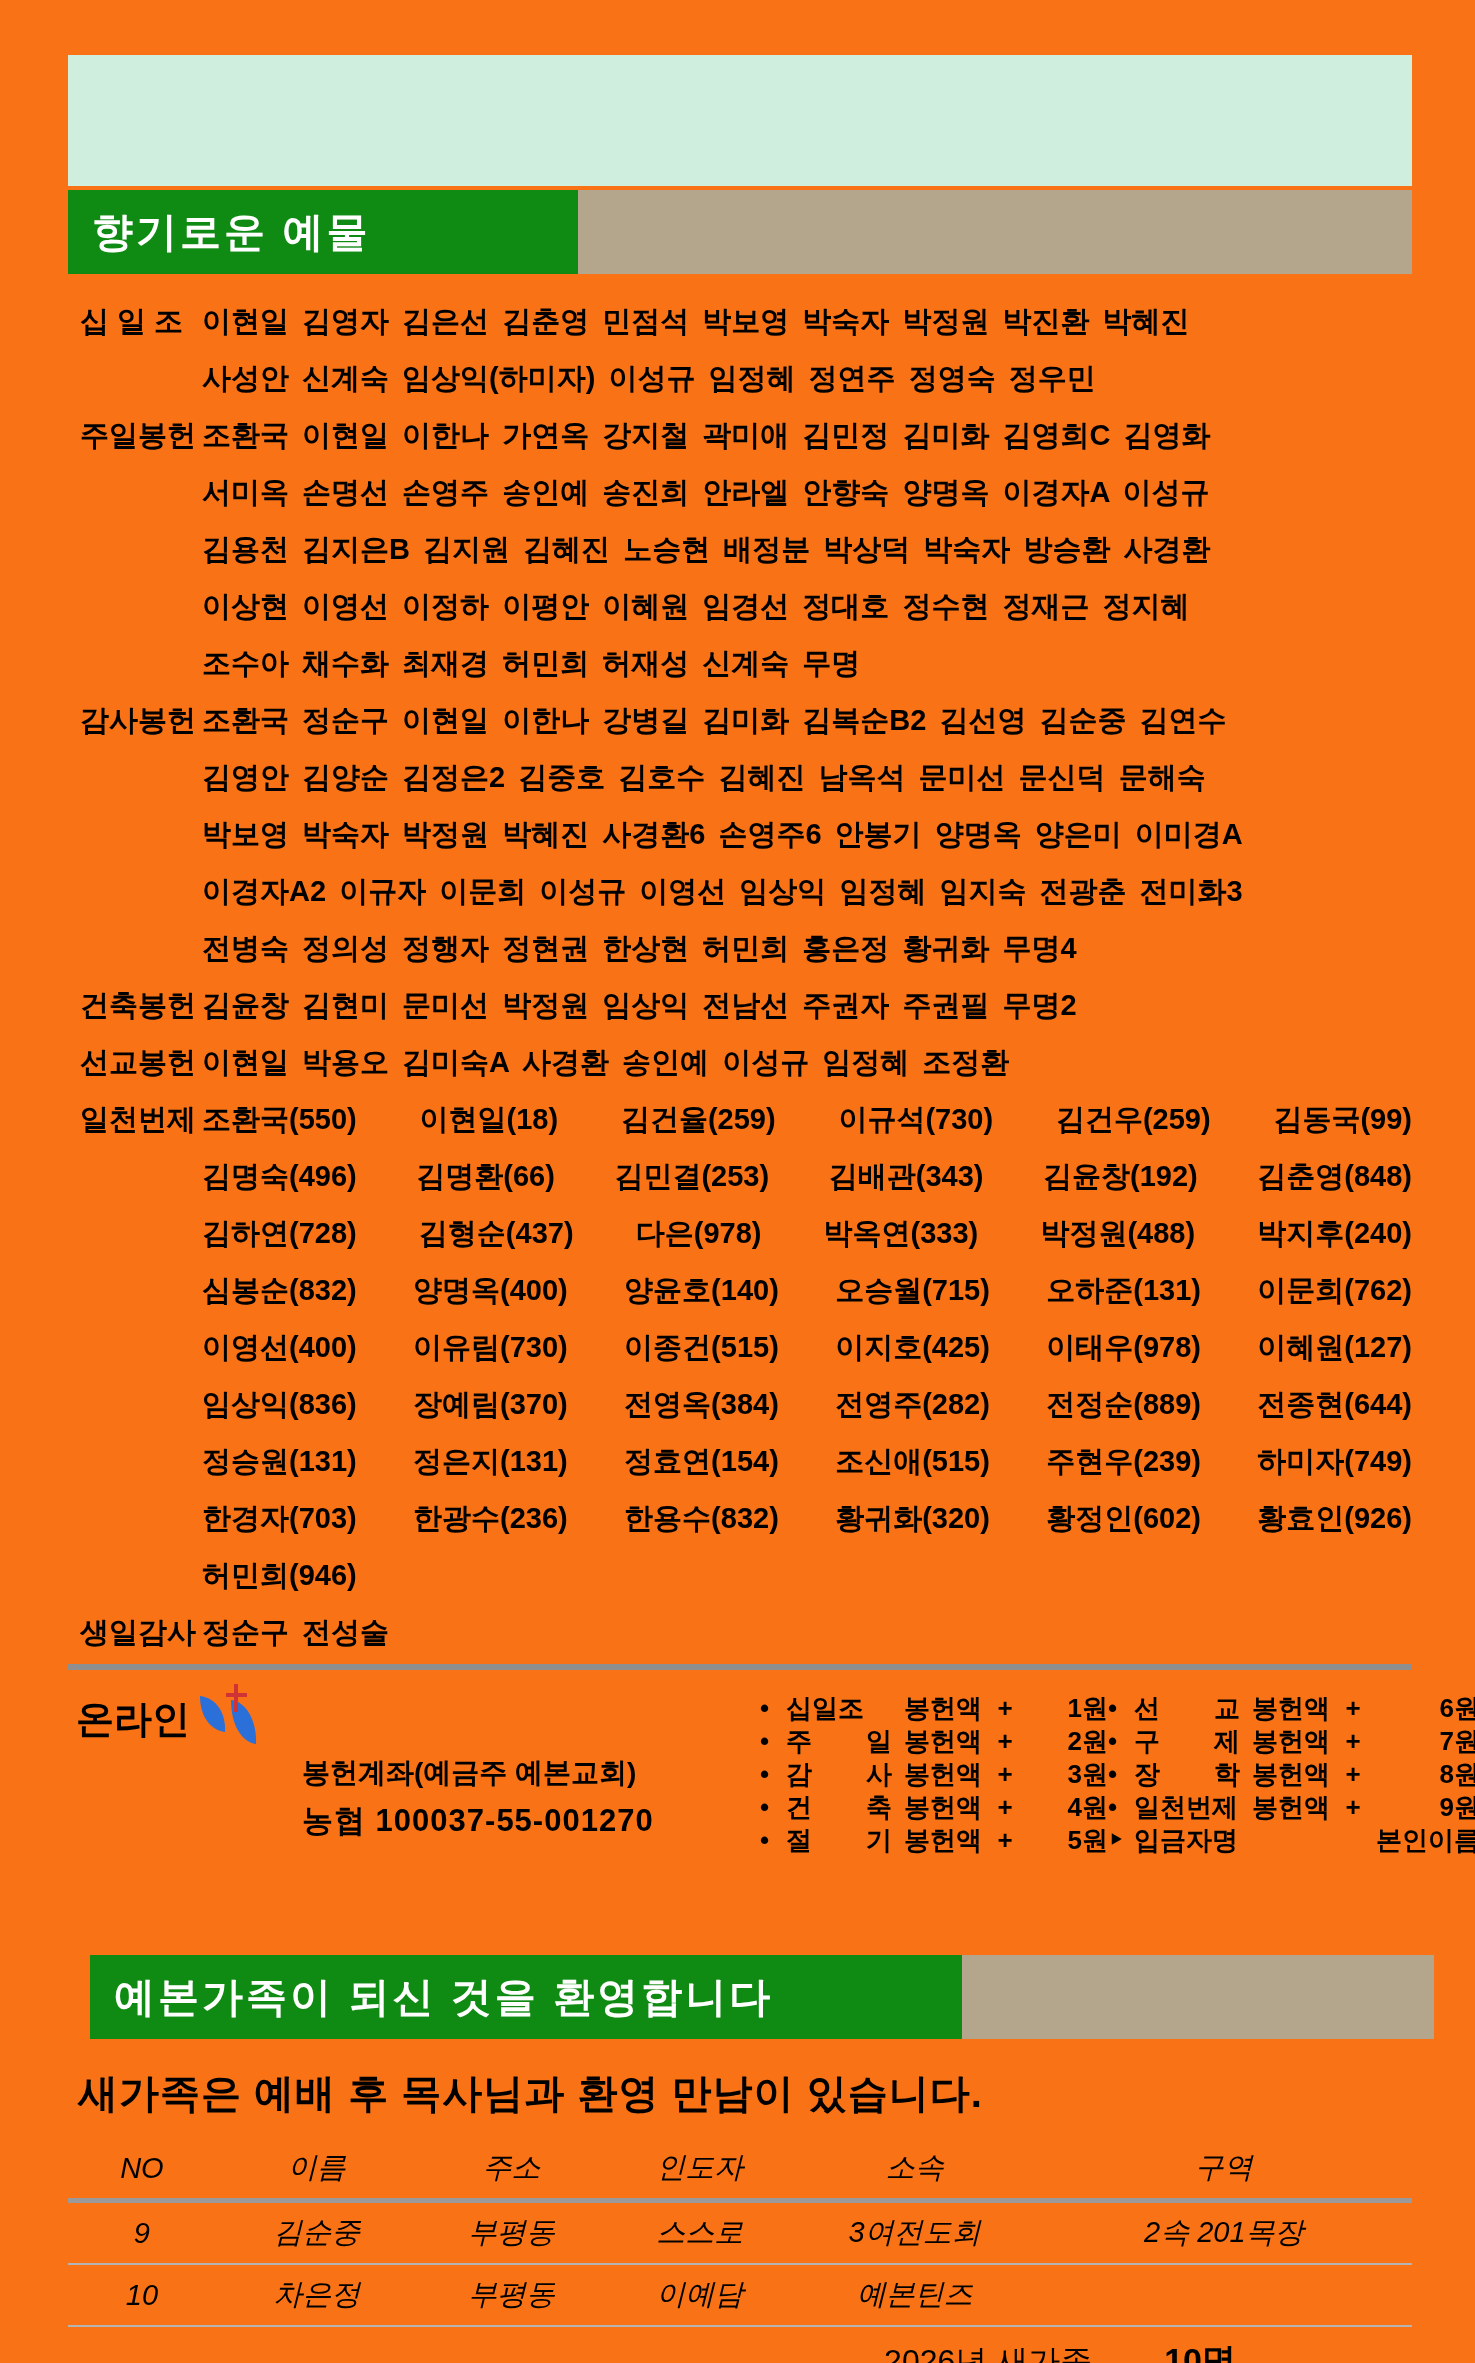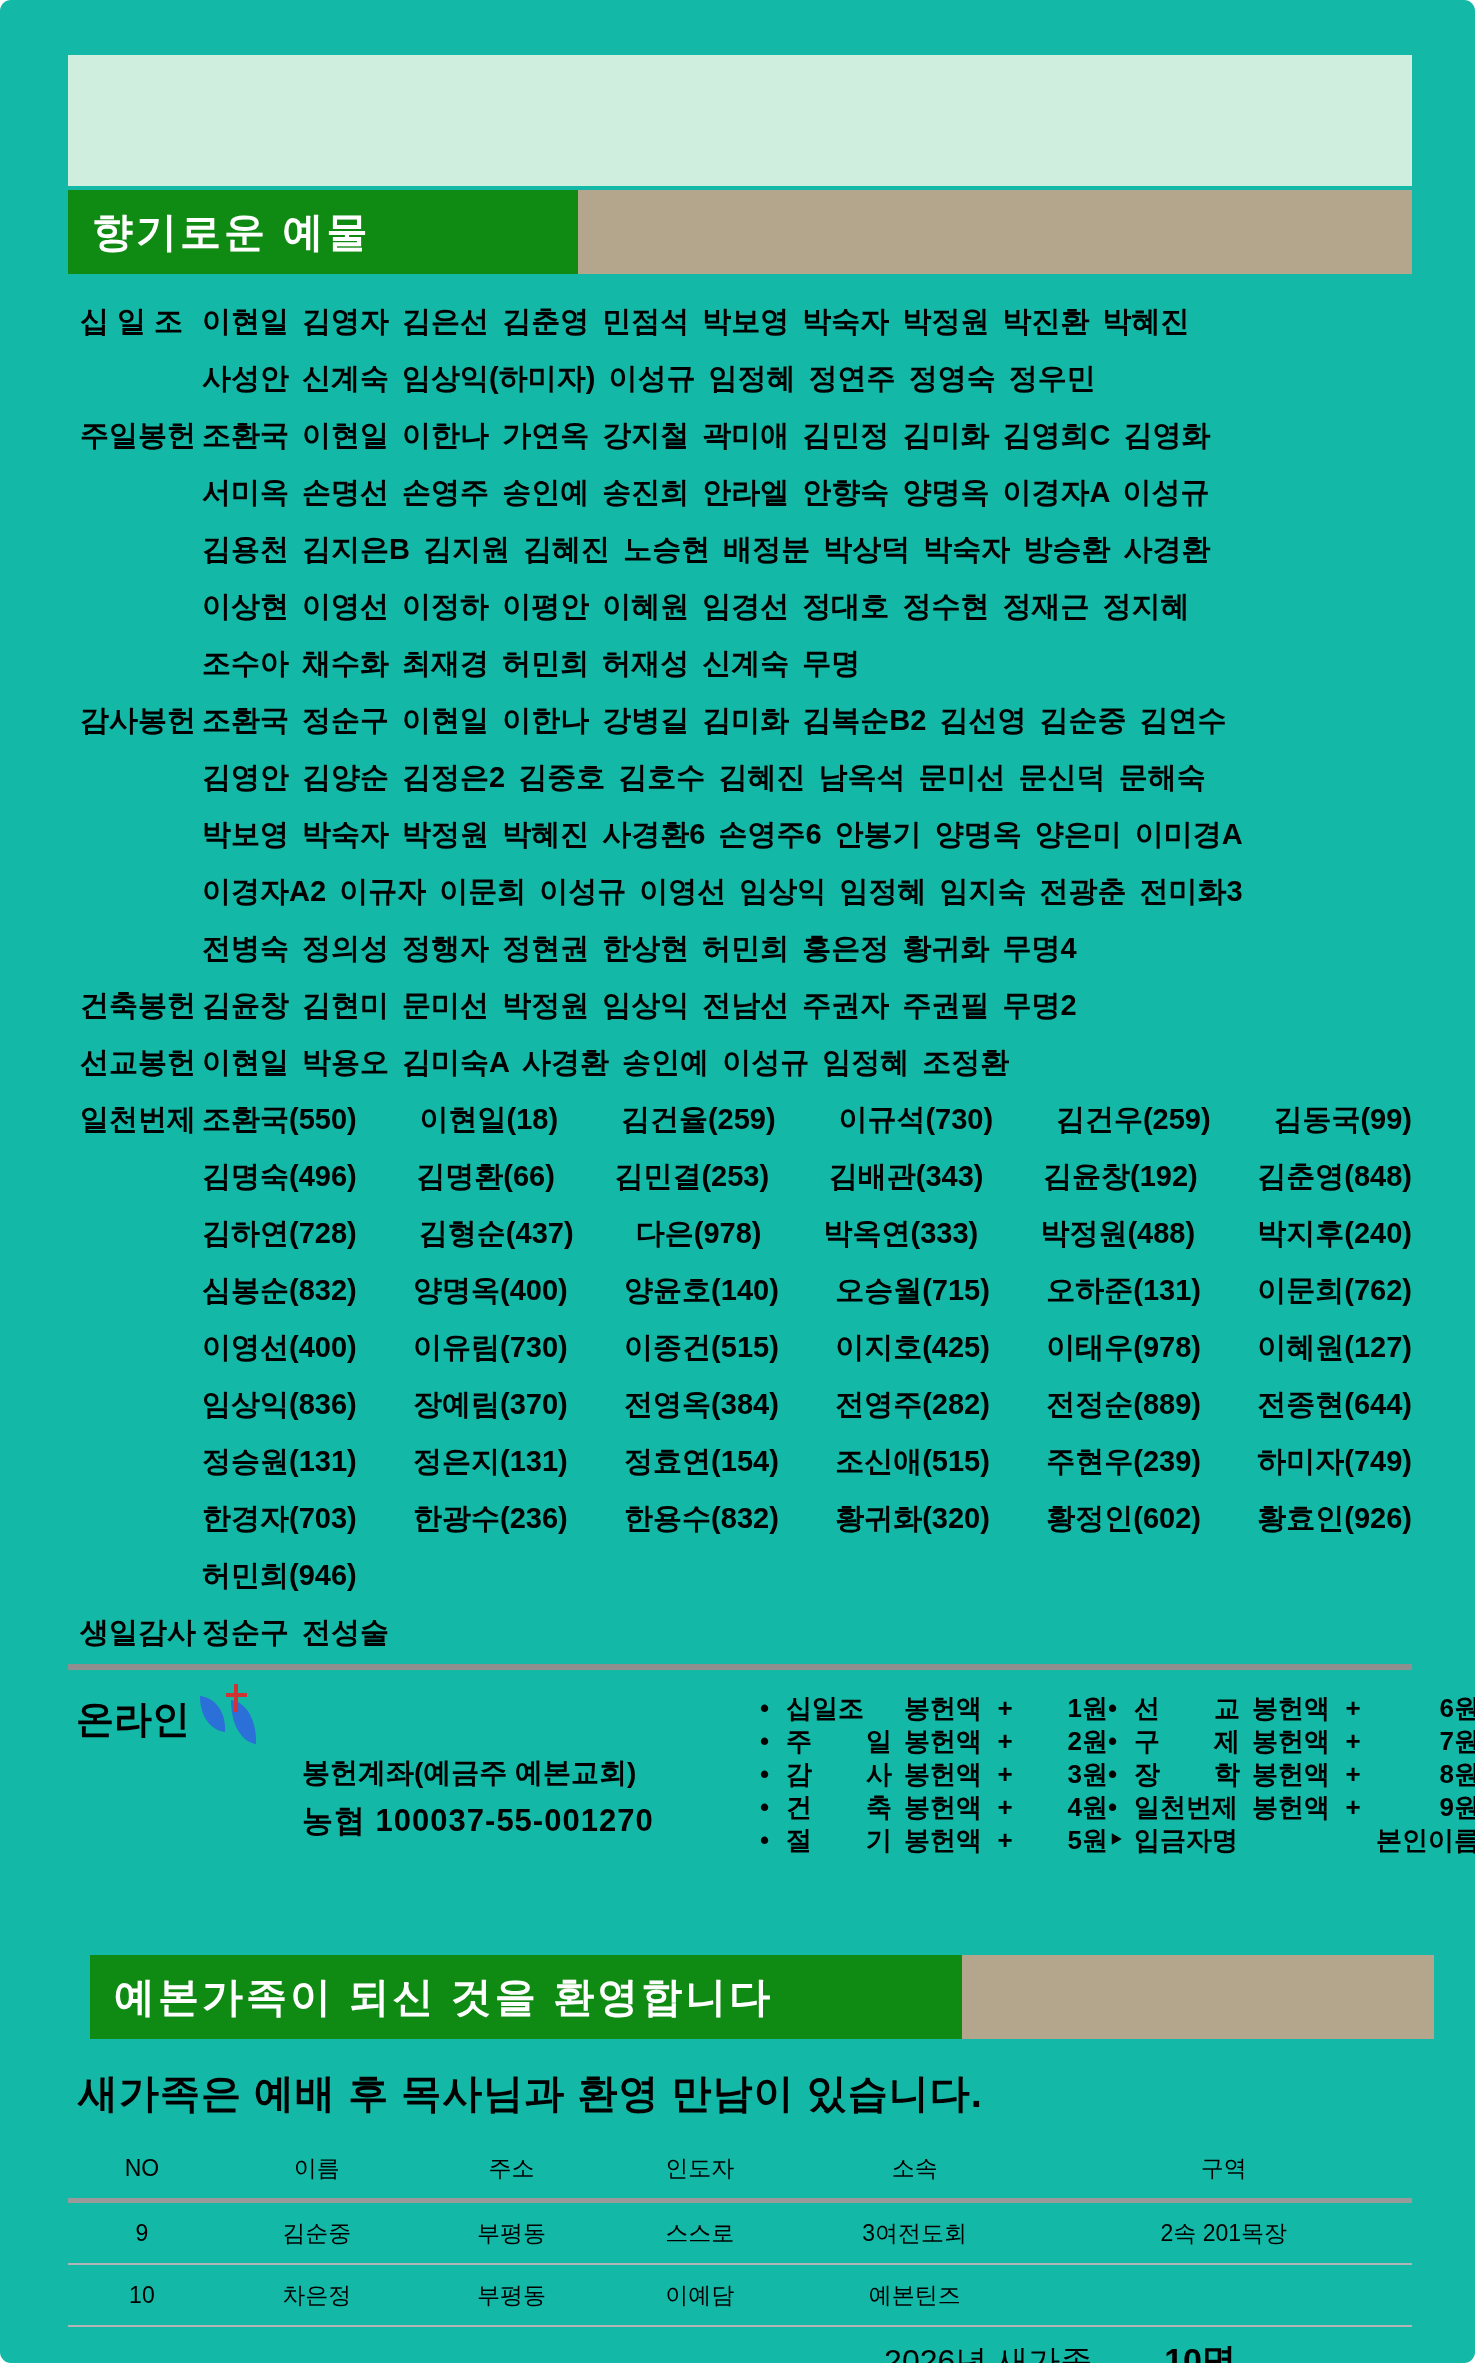--- a/index.html
+++ b/index.html
@@ -1,18 +1,18 @@
 <!DOCTYPE html>
 <html><head>
 <meta charset="utf-8">
 <style>
   html,body{margin:0;padding:0;background:#ffffff;}
   .page{
-    position:relative;width:1475px;height:2363px;background:#14b8a6;
-    font-family:"Liberation Sans","DejaVu Sans",sans-serif;color:#000;overflow:hidden;border-radius:11px;
+    position:relative;width:1475px;height:2363px;background:#f97316;
+    font-family:"Liberation Sans","DejaVu Sans",sans-serif;color:#000;overflow:hidden;
   }
   .mint-band{position:absolute;left:68px;top:55px;width:1344px;height:131px;background:#cfeede;}
 
   .bar{position:absolute;left:68px;width:1344px;height:84px;display:flex;}
   .bar-green{background:#0f8a12;color:#fff;display:flex;align-items:center;
     padding-left:24px;font-weight:bold;font-size:41px;letter-spacing:3px;box-sizing:border-box;}
   .bar-tan{flex:1;background:#b3a68c;}
   #offerings-bar{top:190px;}
   #offerings-bar .bar-green{width:510px;}
   #welcome-bar{top:1955px;padding-left:22px;}
@@ -43,21 +43,21 @@
   .code-item.right-col{width:372px;}
   .code-bullet{width:26px;}
   .code-name{width:106px;display:inline-block;text-align:justify;text-align-last:justify;}
   .code-mid{margin-left:12px;}
   .code-plus{width:46px;text-align:center;}
   .code-amt{flex:1;text-align:right;}
 
   .welcome-intro{position:absolute;left:78px;top:2066px;font-size:40px;font-weight:bold;letter-spacing:1px;}
 
   .newcomers{position:absolute;left:68px;top:2138px;width:1344px;border-collapse:collapse;
-    font-size:23px;table-layout:fixed;}
+    font-size:29px;table-layout:fixed;font-style:italic;}
   .newcomers th{font-weight:normal;height:58px;text-align:center;vertical-align:middle;
     border-bottom:5px solid #9a9a9a;}
   .newcomers td{height:58px;text-align:center;vertical-align:middle;border-bottom:2px solid #b4b4b4;}
 
   .welcome-footer{position:absolute;left:68px;top:2318px;width:1344px;box-sizing:border-box;
     display:flex;justify-content:flex-end;align-items:baseline;padding-right:176px;font-size:32px;margin-top:20px;}
   .footer-value{margin-left:72px;font-weight:bold;font-size:34px;}
 </style>
 </head>
 <body>

